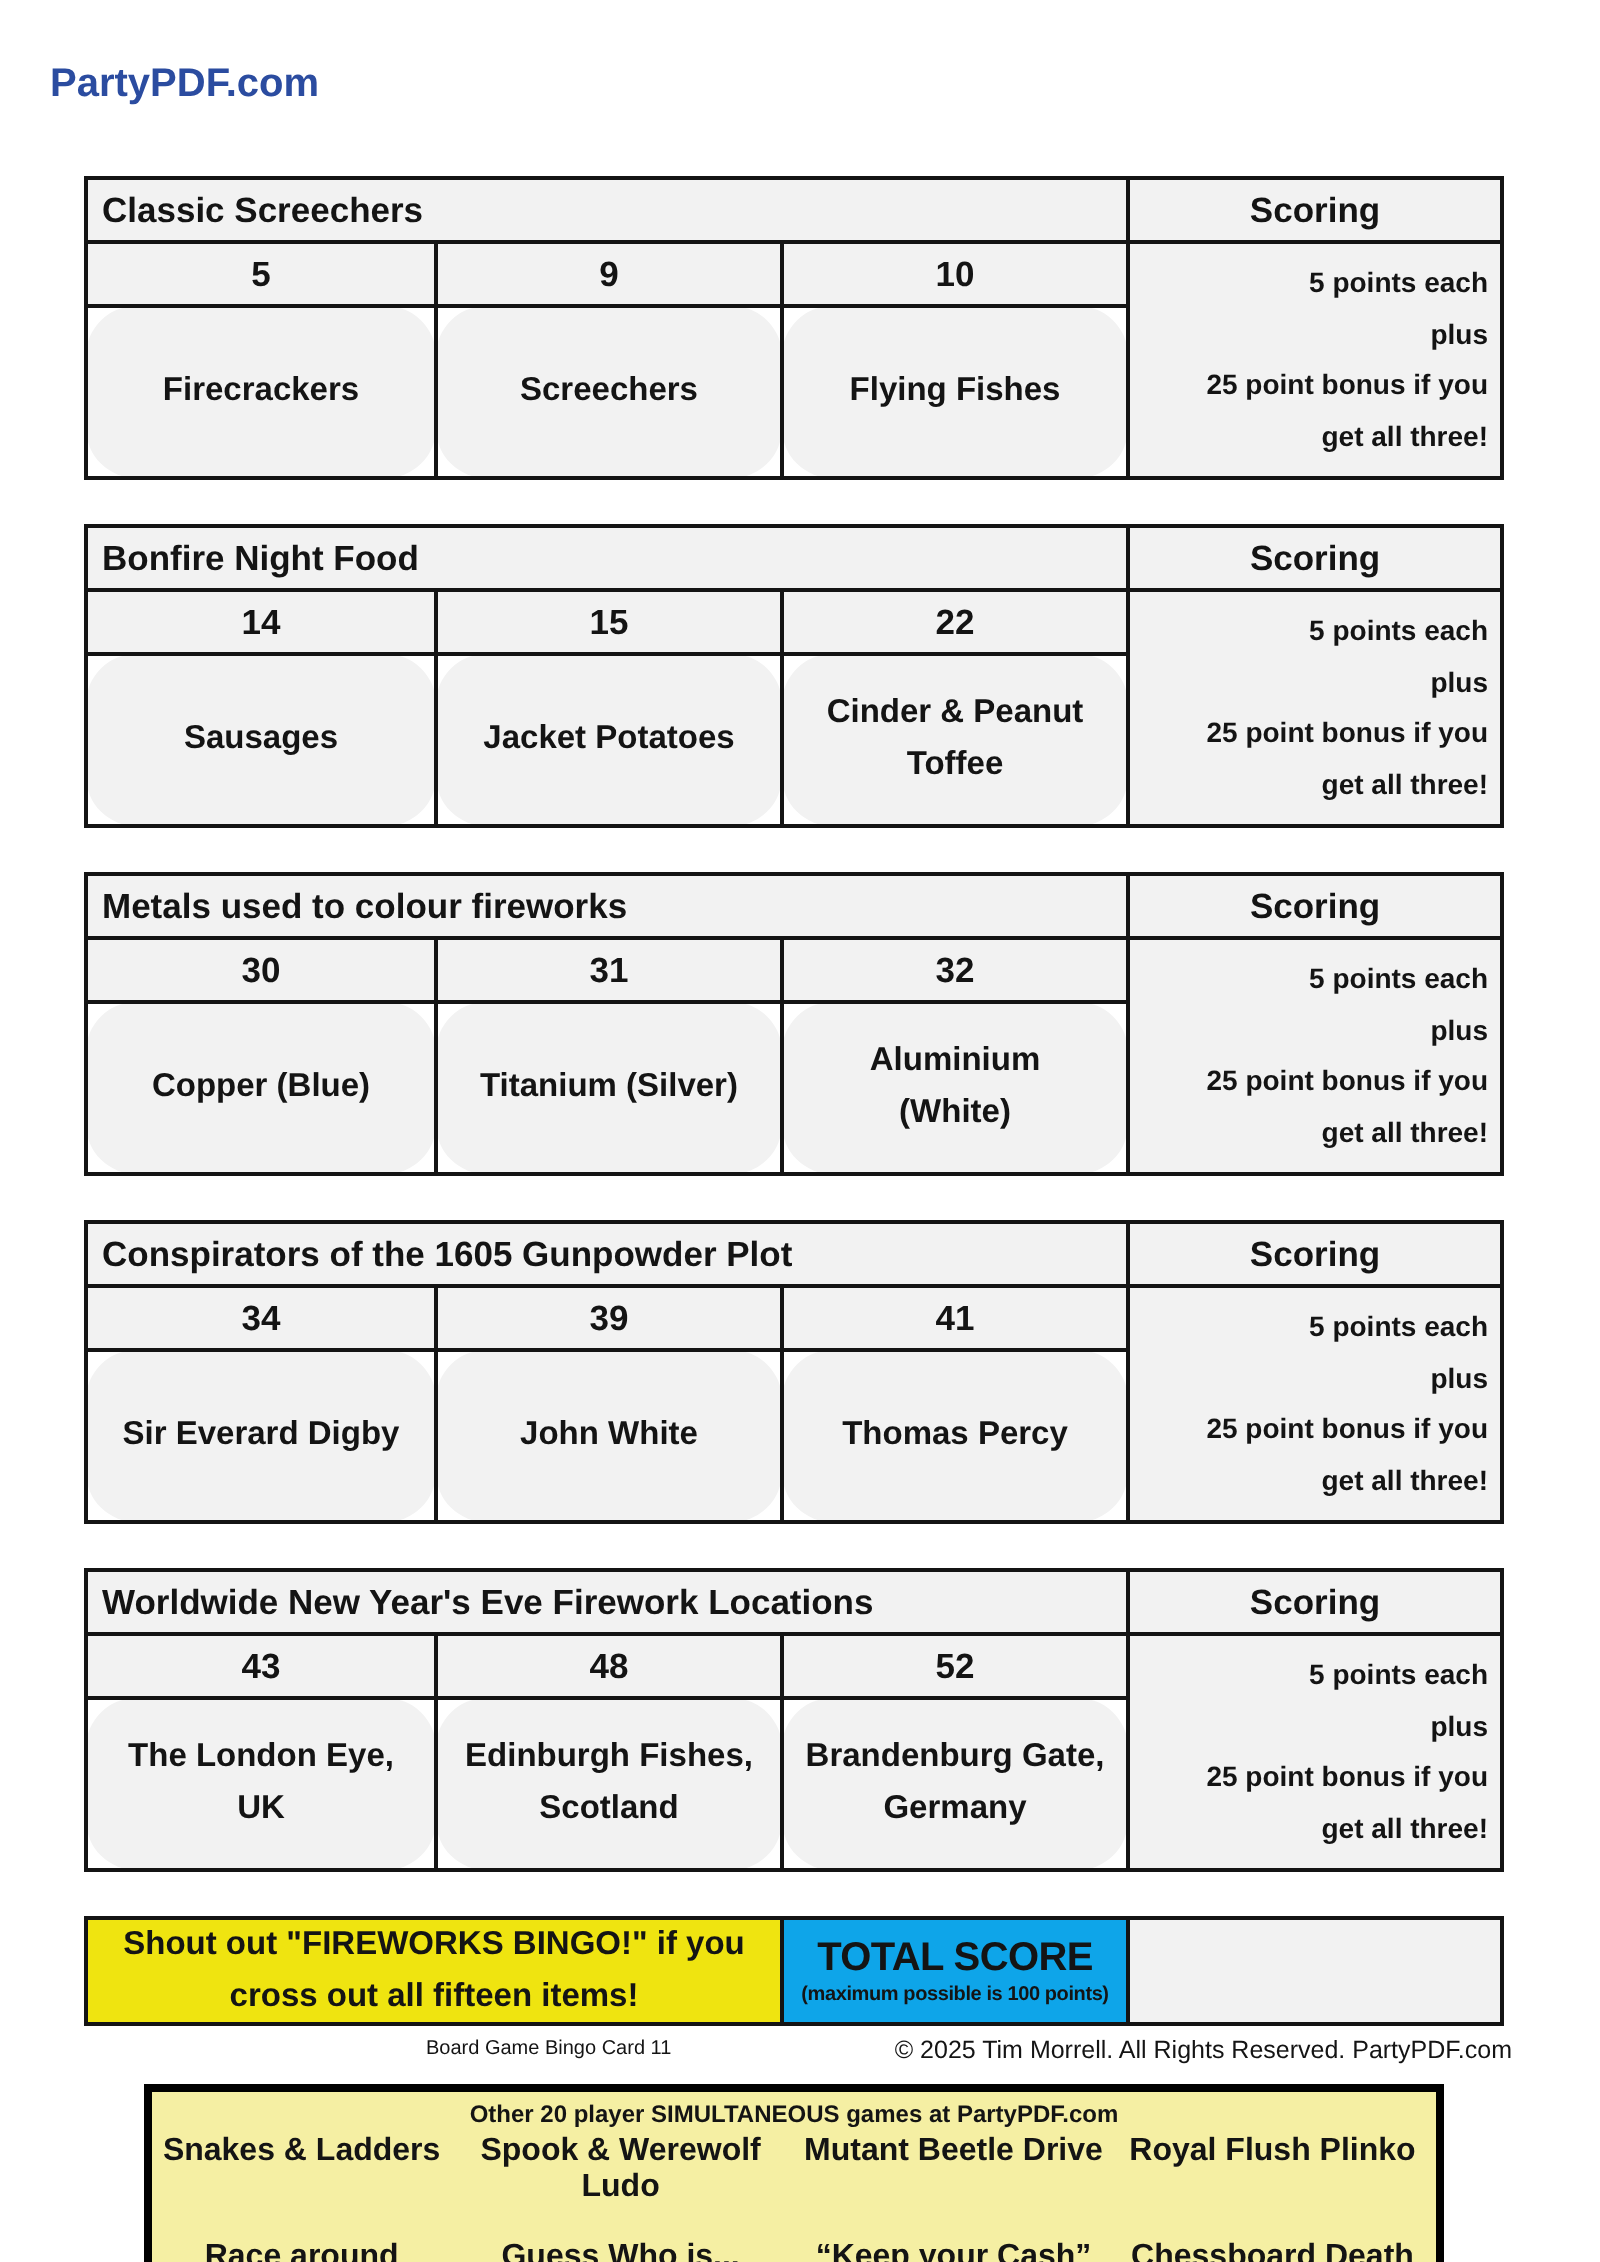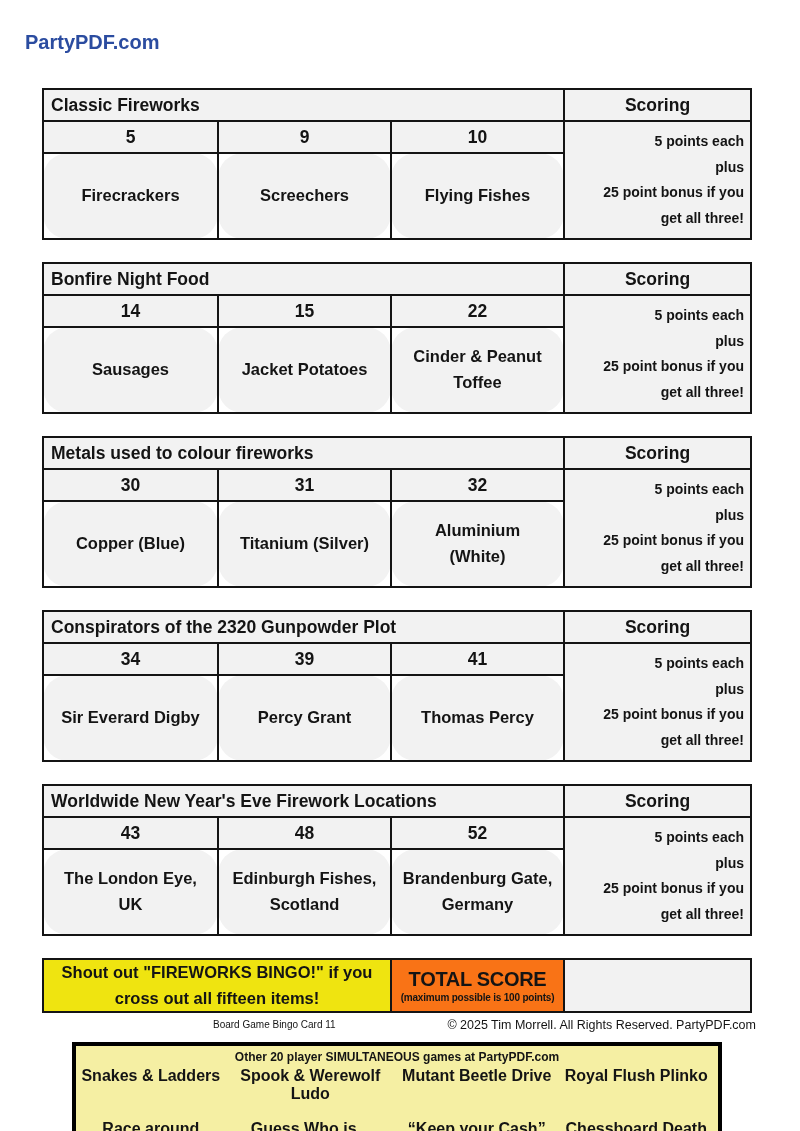--- a/index.html
+++ b/index.html
@@ -31,21 +31,21 @@
   td.shead{font-size:17.5px;}
   td.num{font-size:17.5px;height:30px;}
   td.item{font-size:16.5px;height:84px;white-space:pre-line;line-height:1.55;padding:0 0;border-radius:25px;}
   td.sbody{font-size:14px;line-height:25.5px;padding:0 6px;text-align:right;}
   .sline{display:block;}
 
   
   table.score{border-collapse:collapse;table-layout:fixed;width:708px;margin:14px 0 0 42px;}
   .score td{border:2px solid var(--ink);font-weight:bold;text-align:center;vertical-align:middle;height:49px;padding:0;}
   td.shout{background:var(--highlight-yellow);font-size:16.5px;line-height:1.55;white-space:pre-line;}
-  td.total{background:#f97316;}
+  td.total{background:#0ea5e9;}
   .total-label{display:block;font-size:20px;font-weight:bold;letter-spacing:-0.3px;}
   .total-sub{display:block;font-size:10px;font-weight:bold;letter-spacing:-0.2px;margin-top:1px;}
   td.scorebox{background:var(--cell-bg);}
 
   
   .foot{position:relative;width:708px;margin:5px 0 0 42px;height:15px;font-weight:normal;}
   .foot .card{position:absolute;left:171px;top:1px;font-size:10px;text-align:right;}
   .foot .copy{position:absolute;right:-6px;top:0;font-size:12.5px;}
 
   
@@ -65,21 +65,21 @@
 
 <table class="bingo">
   <colgroup>
       <col style="width:175px">
       <col style="width:173px">
       <col style="width:173px">
       <col style="width:187px">
     </colgroup>
   <tbody>
       <tr>
-    <td class="cat" colspan="3">Classic Fireworks</td>
+    <td class="cat" colspan="3">Classic Screechers</td>
     <td class="shead">Scoring</td>
   </tr>
   <tr>
     <td class="num">5</td>
     <td class="num">9</td>
     <td class="num">10</td>
     <td class="sbody" rowspan="2">
       <span class="sline">5 points each</span>
       <span class="sline">plus</span>
       <span class="sline">25 point bonus if you</span>
@@ -160,37 +160,37 @@
 
 <table class="bingo">
   <colgroup>
       <col style="width:175px">
       <col style="width:173px">
       <col style="width:173px">
       <col style="width:187px">
     </colgroup>
   <tbody>
       <tr>
-    <td class="cat" colspan="3">Conspirators of the 2320 Gunpowder Plot</td>
+    <td class="cat" colspan="3">Conspirators of the 1605 Gunpowder Plot</td>
     <td class="shead">Scoring</td>
   </tr>
   <tr>
     <td class="num">34</td>
     <td class="num">39</td>
     <td class="num">41</td>
     <td class="sbody" rowspan="2">
       <span class="sline">5 points each</span>
       <span class="sline">plus</span>
       <span class="sline">25 point bonus if you</span>
       <span class="sline">get all three!</span>
     </td>
   </tr>
   <tr>
     <td class="item">Sir Everard Digby</td>
-    <td class="item">Percy Grant</td>
+    <td class="item">John White</td>
     <td class="item">Thomas Percy</td>
   </tr>
 </tbody>
   </table>
 
 <table class="bingo">
   <colgroup>
       <col style="width:175px">
       <col style="width:173px">
       <col style="width:173px">

